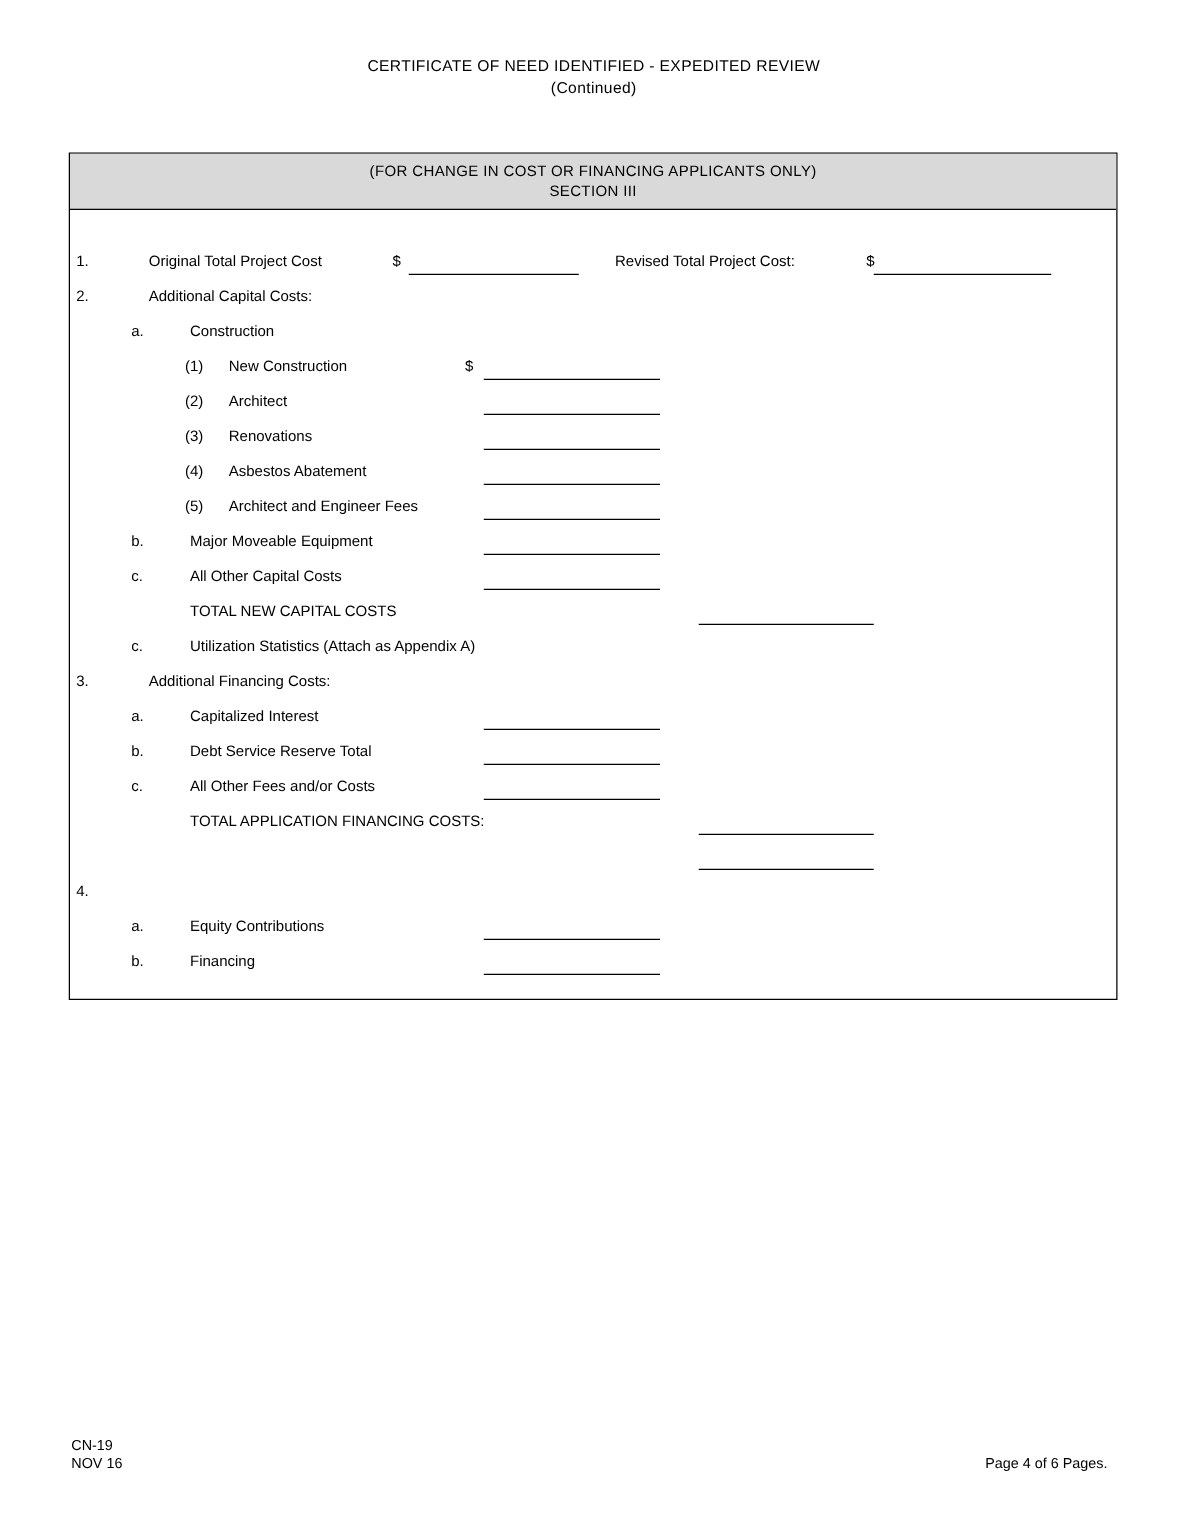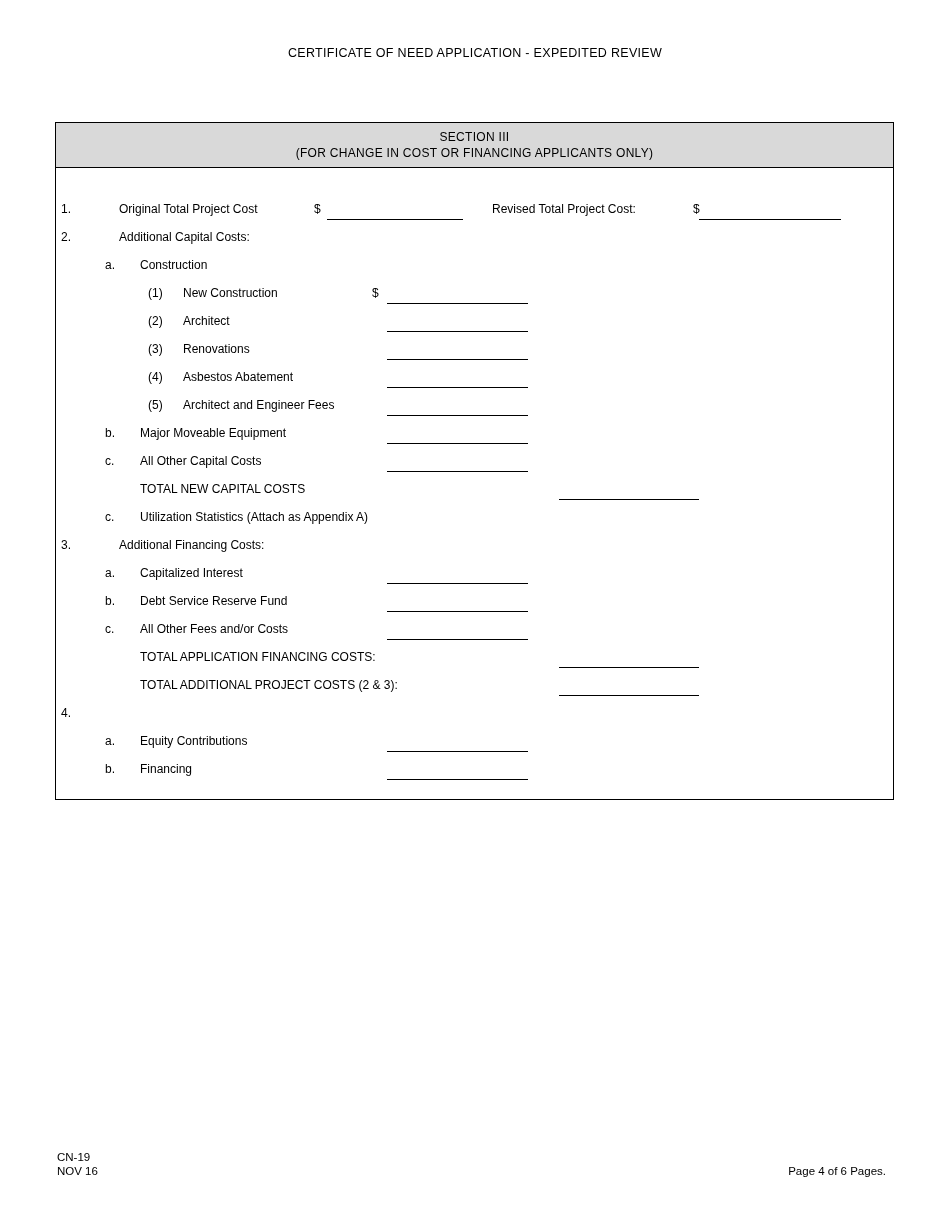--- a/index.html
+++ b/index.html
@@ -22,21 +22,21 @@
     height:45px;box-sizing:border-box;background:#d9d9d9;
     border-bottom:1.5px solid #000;text-align:center;
     font-size:12px;line-height:16px;letter-spacing:0.3px;padding-top:6px;
   }
   .box-body{position:relative;padding-top:27px;}
   .row{position:relative;height:28px;}
   .c{position:absolute;top:0;line-height:28px;font-size:12px;white-space:nowrap;}
   .num{left:5px;}
   .l1{left:63px;}
   .m2{left:49px;}
-  .t2{left:84px;}
+  .t2{left:96px;}
   .m3{left:92px;}
   .t3{left:127px;}
   .d-item{left:316px;}
   .field{position:absolute;top:0;height:24px;border-bottom:1.2px solid #000;cursor:text;}
   .fi{left:331px;width:141px;}
   .ft{left:503px;width:140px;}
   
   .d1{left:258px;}
   .f1{left:271px;width:136px;}
   .rl{left:436px;}
@@ -45,27 +45,28 @@
   
   .f-left{position:absolute;left:57px;top:1150px;font-size:11.5px;line-height:14px;}
   .f-right{position:absolute;right:64px;top:1164px;font-size:11.5px;line-height:14px;margin-left:44px;}
 </style>
 </head>
 <body>
 
 <div class="page">
 
   <header class="doc-title">
-    <div>CERTIFICATE OF NEED APPLICATION - EXPEDITED REVIEW</div>
+    <div>CERTIFICATE OF NEED IDENTIFIED - EXPEDITED REVIEW</div>
+    <div>(Continued)</div>
   </header>
 
   <section class="form-box">
     <div class="box-header">
+      <div>(FOR CHANGE IN COST OR FINANCING APPLICANTS ONLY)</div>
       <div>SECTION III</div>
-      <div>(FOR CHANGE IN COST OR FINANCING APPLICANTS ONLY)</div>
     </div>
 
     <div class="box-body">
 
       <div class="row">
         <span class="c num">1.</span>
         <span class="c l1">Original Total Project Cost</span>
         <span class="c d1">$</span>
         <span class="field f1"></span>
         <span class="c rl">Revised Total Project Cost:</span>
@@ -142,37 +143,36 @@
       </div>
 
       <div class="row">
         <span class="c m2">a.</span>
         <span class="c t2">Capitalized Interest</span>
         <span class="field fi"></span>
       </div>
 
       <div class="row">
         <span class="c m2">b.</span>
-        <span class="c t2">Debt Service Reserve Fund</span>
+        <span class="c t2">Debt Service Reserve Total</span>
         <span class="field fi"></span>
       </div>
 
       <div class="row">
         <span class="c m2">c.</span>
         <span class="c t2">All Other Fees and/or Costs</span>
         <span class="field fi"></span>
       </div>
 
       <div class="row">
         <span class="c t2">TOTAL APPLICATION FINANCING COSTS:</span>
         <span class="field ft"></span>
       </div>
 
       <div class="row">
-        <span class="c t2">TOTAL ADDITIONAL PROJECT COSTS (2 &amp; 3):</span>
         <span class="field ft"></span>
       </div>
 
       <div class="row">
         <span class="c num">4.</span>
       </div>
 
       <div class="row">
         <span class="c m2">a.</span>
         <span class="c t2">Equity Contributions</span>

